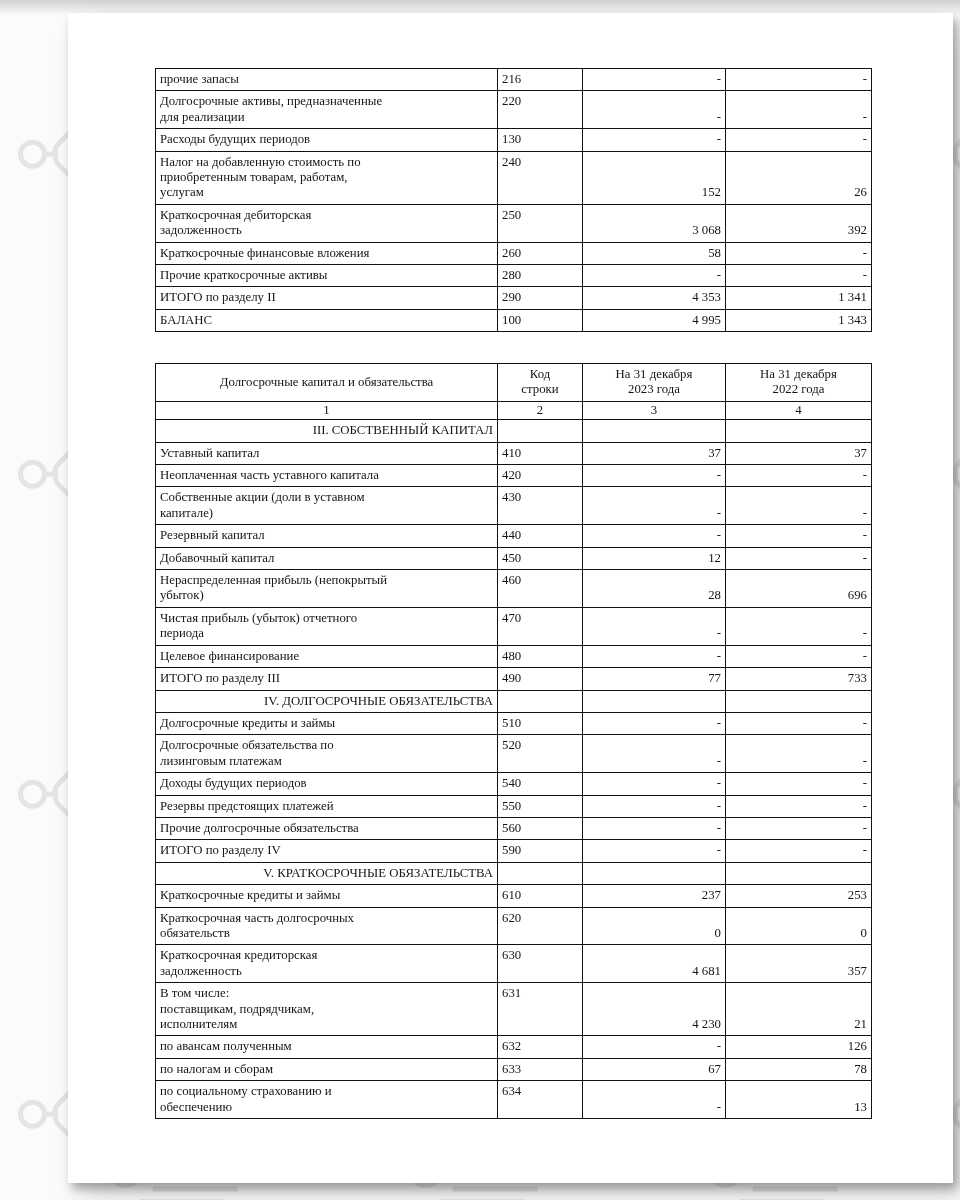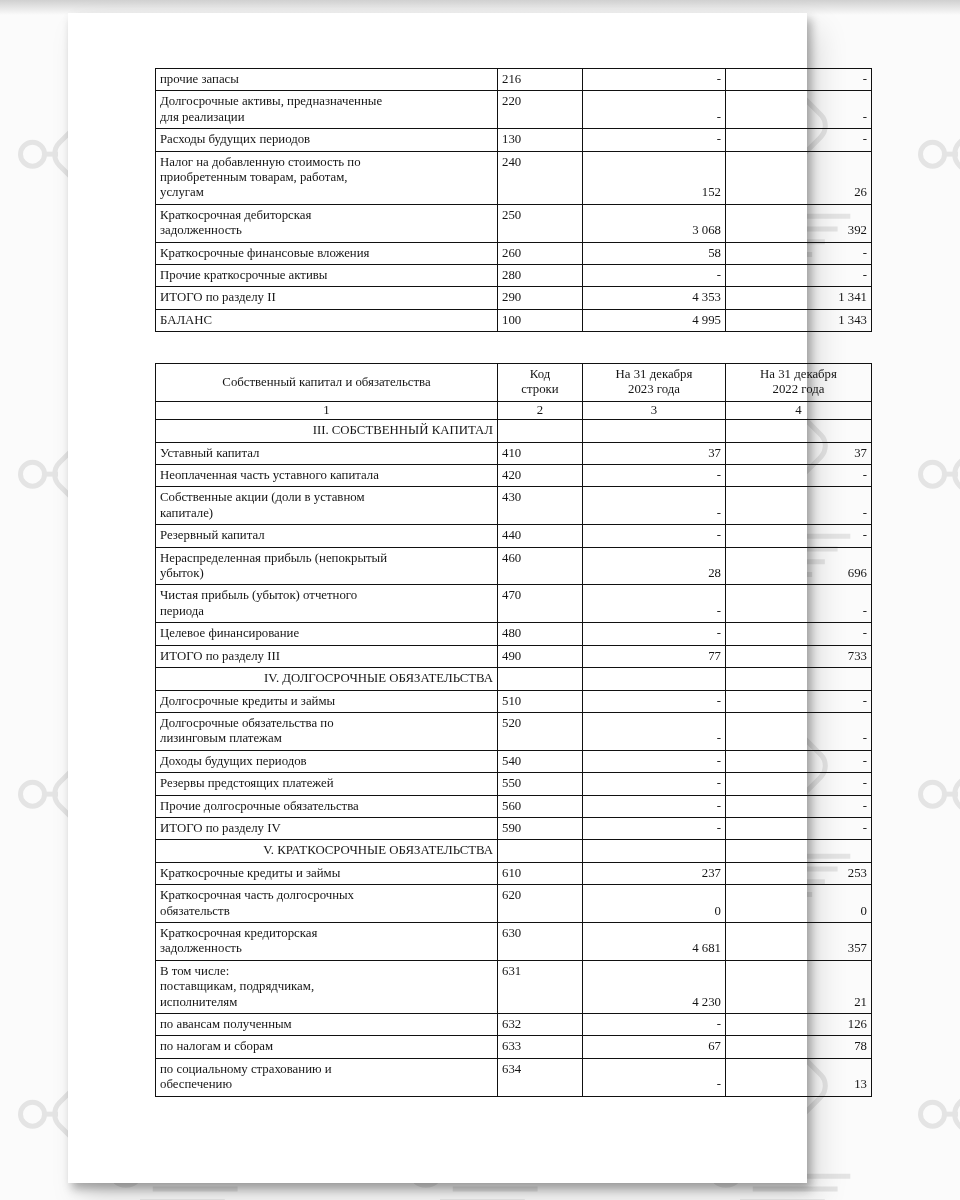--- a/index.html
+++ b/index.html
@@ -16,21 +16,21 @@
     z-index: 0;
   }
   .top-shade {
     position: absolute; top: 0; left: 0; right: 0; height: 15px;
     background: linear-gradient(#d0d0d0, rgba(208,208,208,0));
     z-index: 1;
   }
   .page {
     position: absolute;
     left: 68px; top: 13px;
-    width: 739px; height: 1170px;
+    width: 885px; height: 1170px;
     background: #ffffff;
     box-shadow: 4px 6px 9px rgba(0,0,0,0.30), 12px 16px 28px rgba(0,0,0,0.13);
     z-index: 2;
   }
   table.fin {
     position: absolute;
     left: 87px;
     border-collapse: collapse;
     table-layout: fixed;
     width: 716px;
@@ -183,21 +183,21 @@
 
   <table class="fin t2">
     <colgroup>
         <col class="c1">
         <col class="c2">
         <col class="c3">
         <col class="c4">
       </colgroup>
     <thead>
       <tr>
-        <th class="hdr">Собственный капитал и обязательства</th>
+        <th class="hdr">Долгосрочные капитал и обязательства</th>
         <th class="hdr">Код
 строки</th>
         <th class="hdr">На 31 декабря
 2023 года</th>
         <th class="hdr">На 31 декабря
 2022 года</th>
       </tr>
       <tr class="numbering">
         <td>1</td>
         <td>2</td>
@@ -231,20 +231,26 @@
           <td class="val">-</td>
           <td class="val">-</td>
         </tr>
         <tr>
           <td class="label">Резервный капитал</td>
           <td class="code">440</td>
           <td class="val">-</td>
           <td class="val">-</td>
         </tr>
         <tr>
+          <td class="label">Добавочный капитал</td>
+          <td class="code">450</td>
+          <td class="val">12</td>
+          <td class="val">-</td>
+        </tr>
+        <tr>
           <td class="label">Нераспределенная прибыль (непокрытый
 убыток)</td>
           <td class="code">460</td>
           <td class="val">28</td>
           <td class="val">696</td>
         </tr>
         <tr>
           <td class="label">Чистая прибыль (убыток) отчетного
 периода</td>
           <td class="code">470</td>

